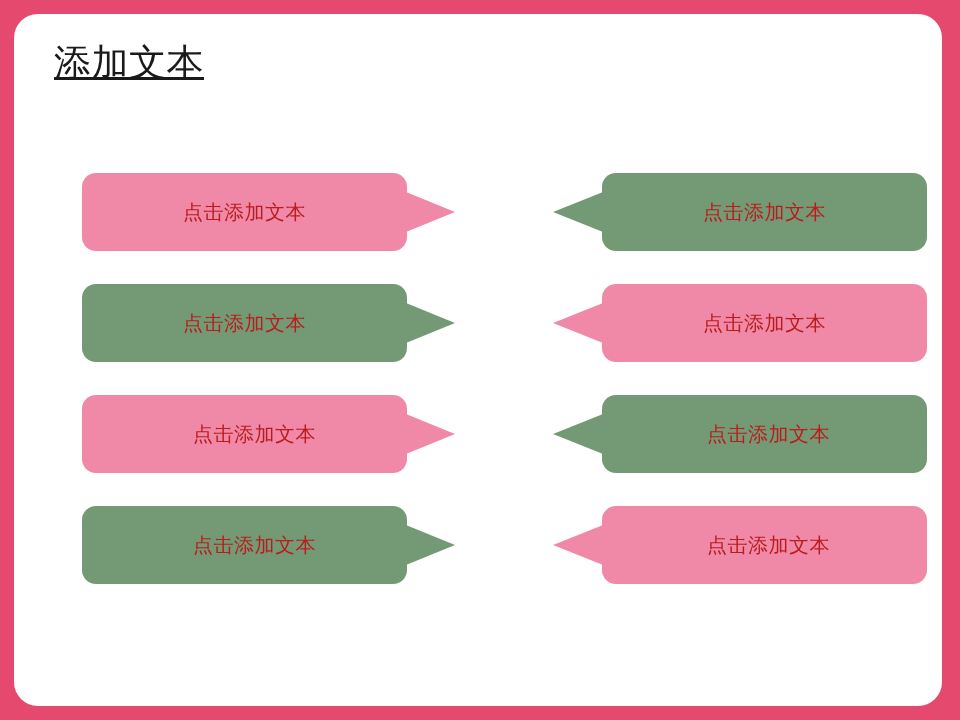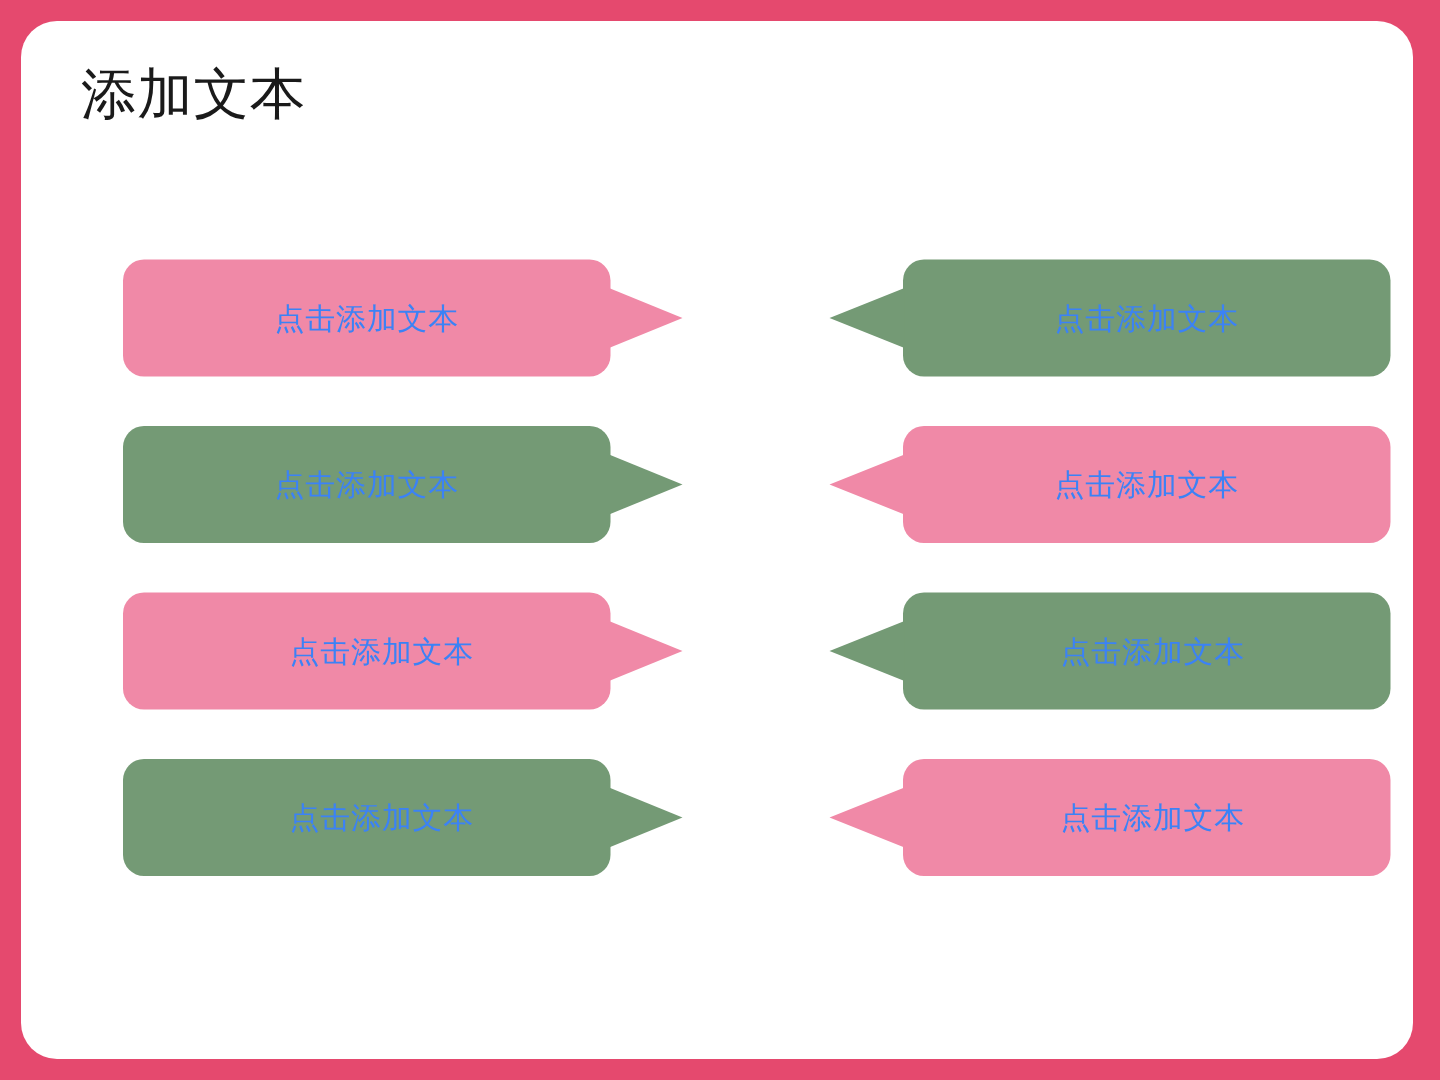--- a/index.html
+++ b/index.html
@@ -36,20 +36,21 @@
   #page-title {
     position: absolute;
     left: 40px;
     top: 26px;
     font-size: 37px;
     line-height: 46px;
     color: #1a1a1a;
     font-weight: 400;
     letter-spacing: 0.5px;
     white-space: nowrap;
+    text-decoration: underline;
   }
 
   .callout {
     position: absolute;
     height: 78px;
     width: 325px;
   }
 
   .callout .body {
     position: absolute;
@@ -88,21 +89,21 @@
     position: absolute;
     top: 0;
     left: 0;
     width: 100%;
     height: 100%;
     display: flex;
     align-items: center;
     justify-content: center;
     font-size: 20px;
     line-height: 28px;
-    color: #3b82f6;
+    color: #b91c1c;
     letter-spacing: 0.5px;
     white-space: nowrap;
   }
 
   
   .c-pink .body { background: #f089a7; }
   .c-pink.dir-right .tail { border-left-color: #f089a7; }
   .c-pink.dir-left  .tail { border-right-color: #f089a7; }
 
   .c-green .body { background: #749a75; }

